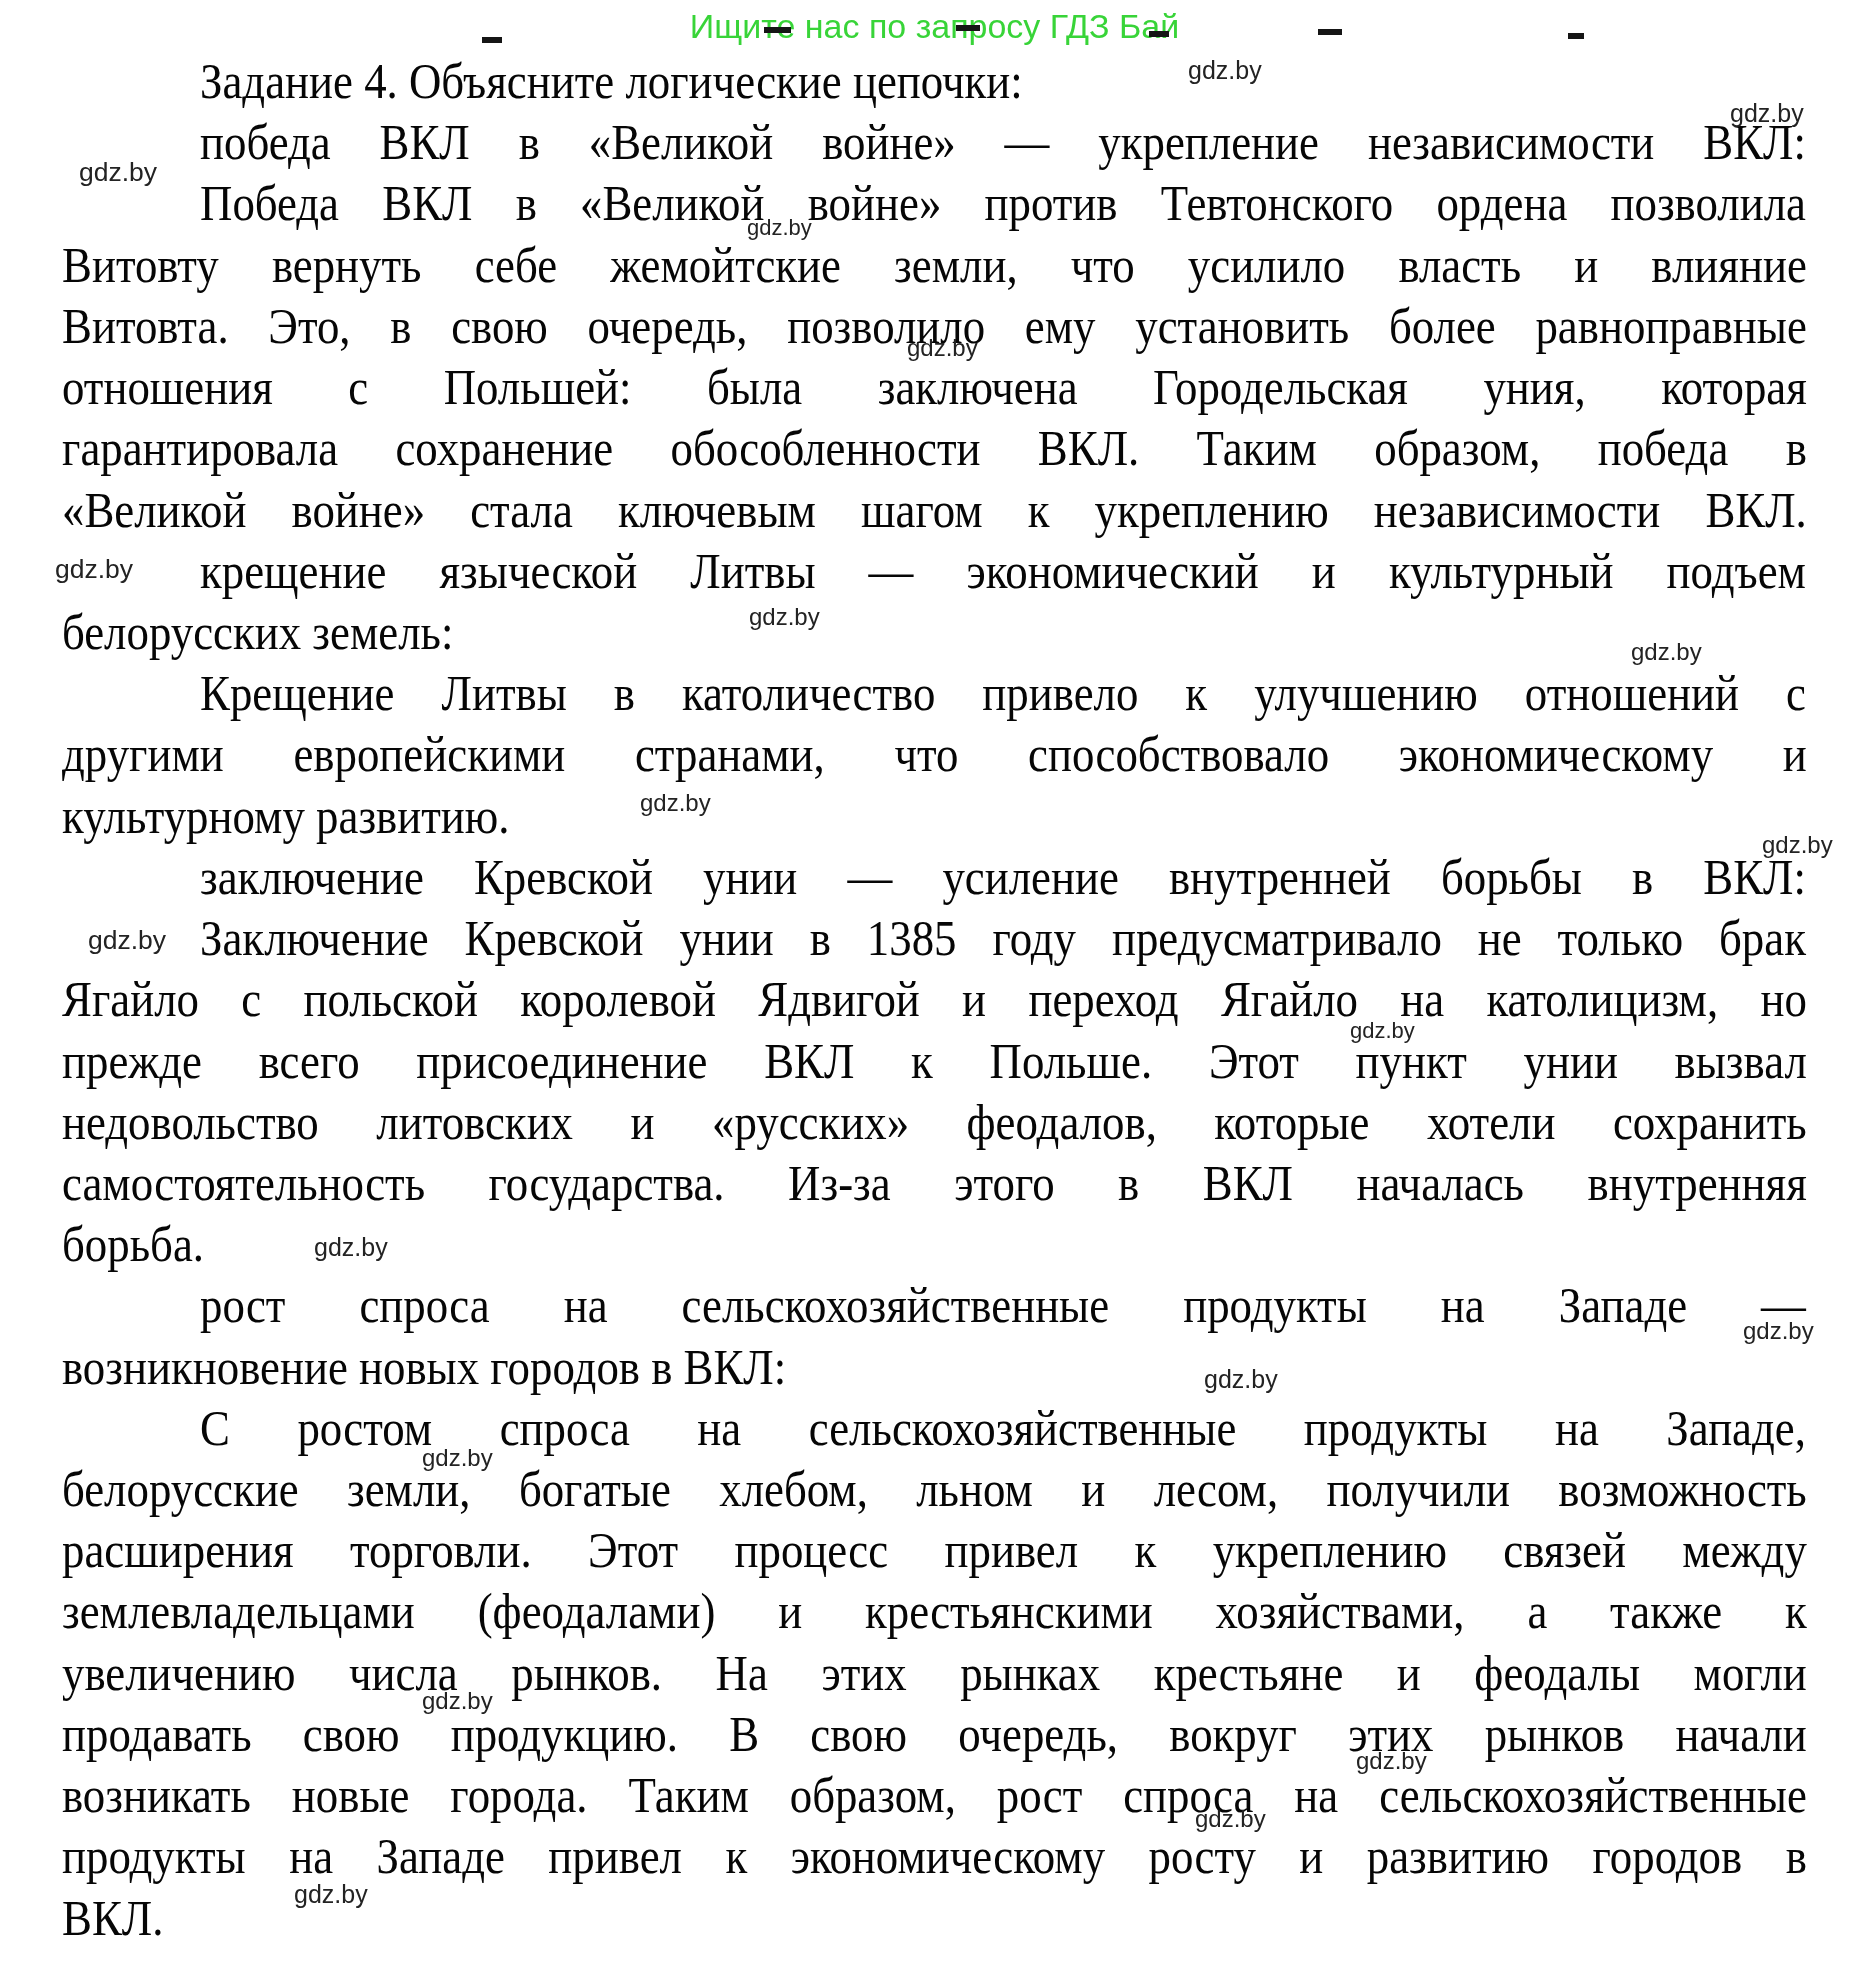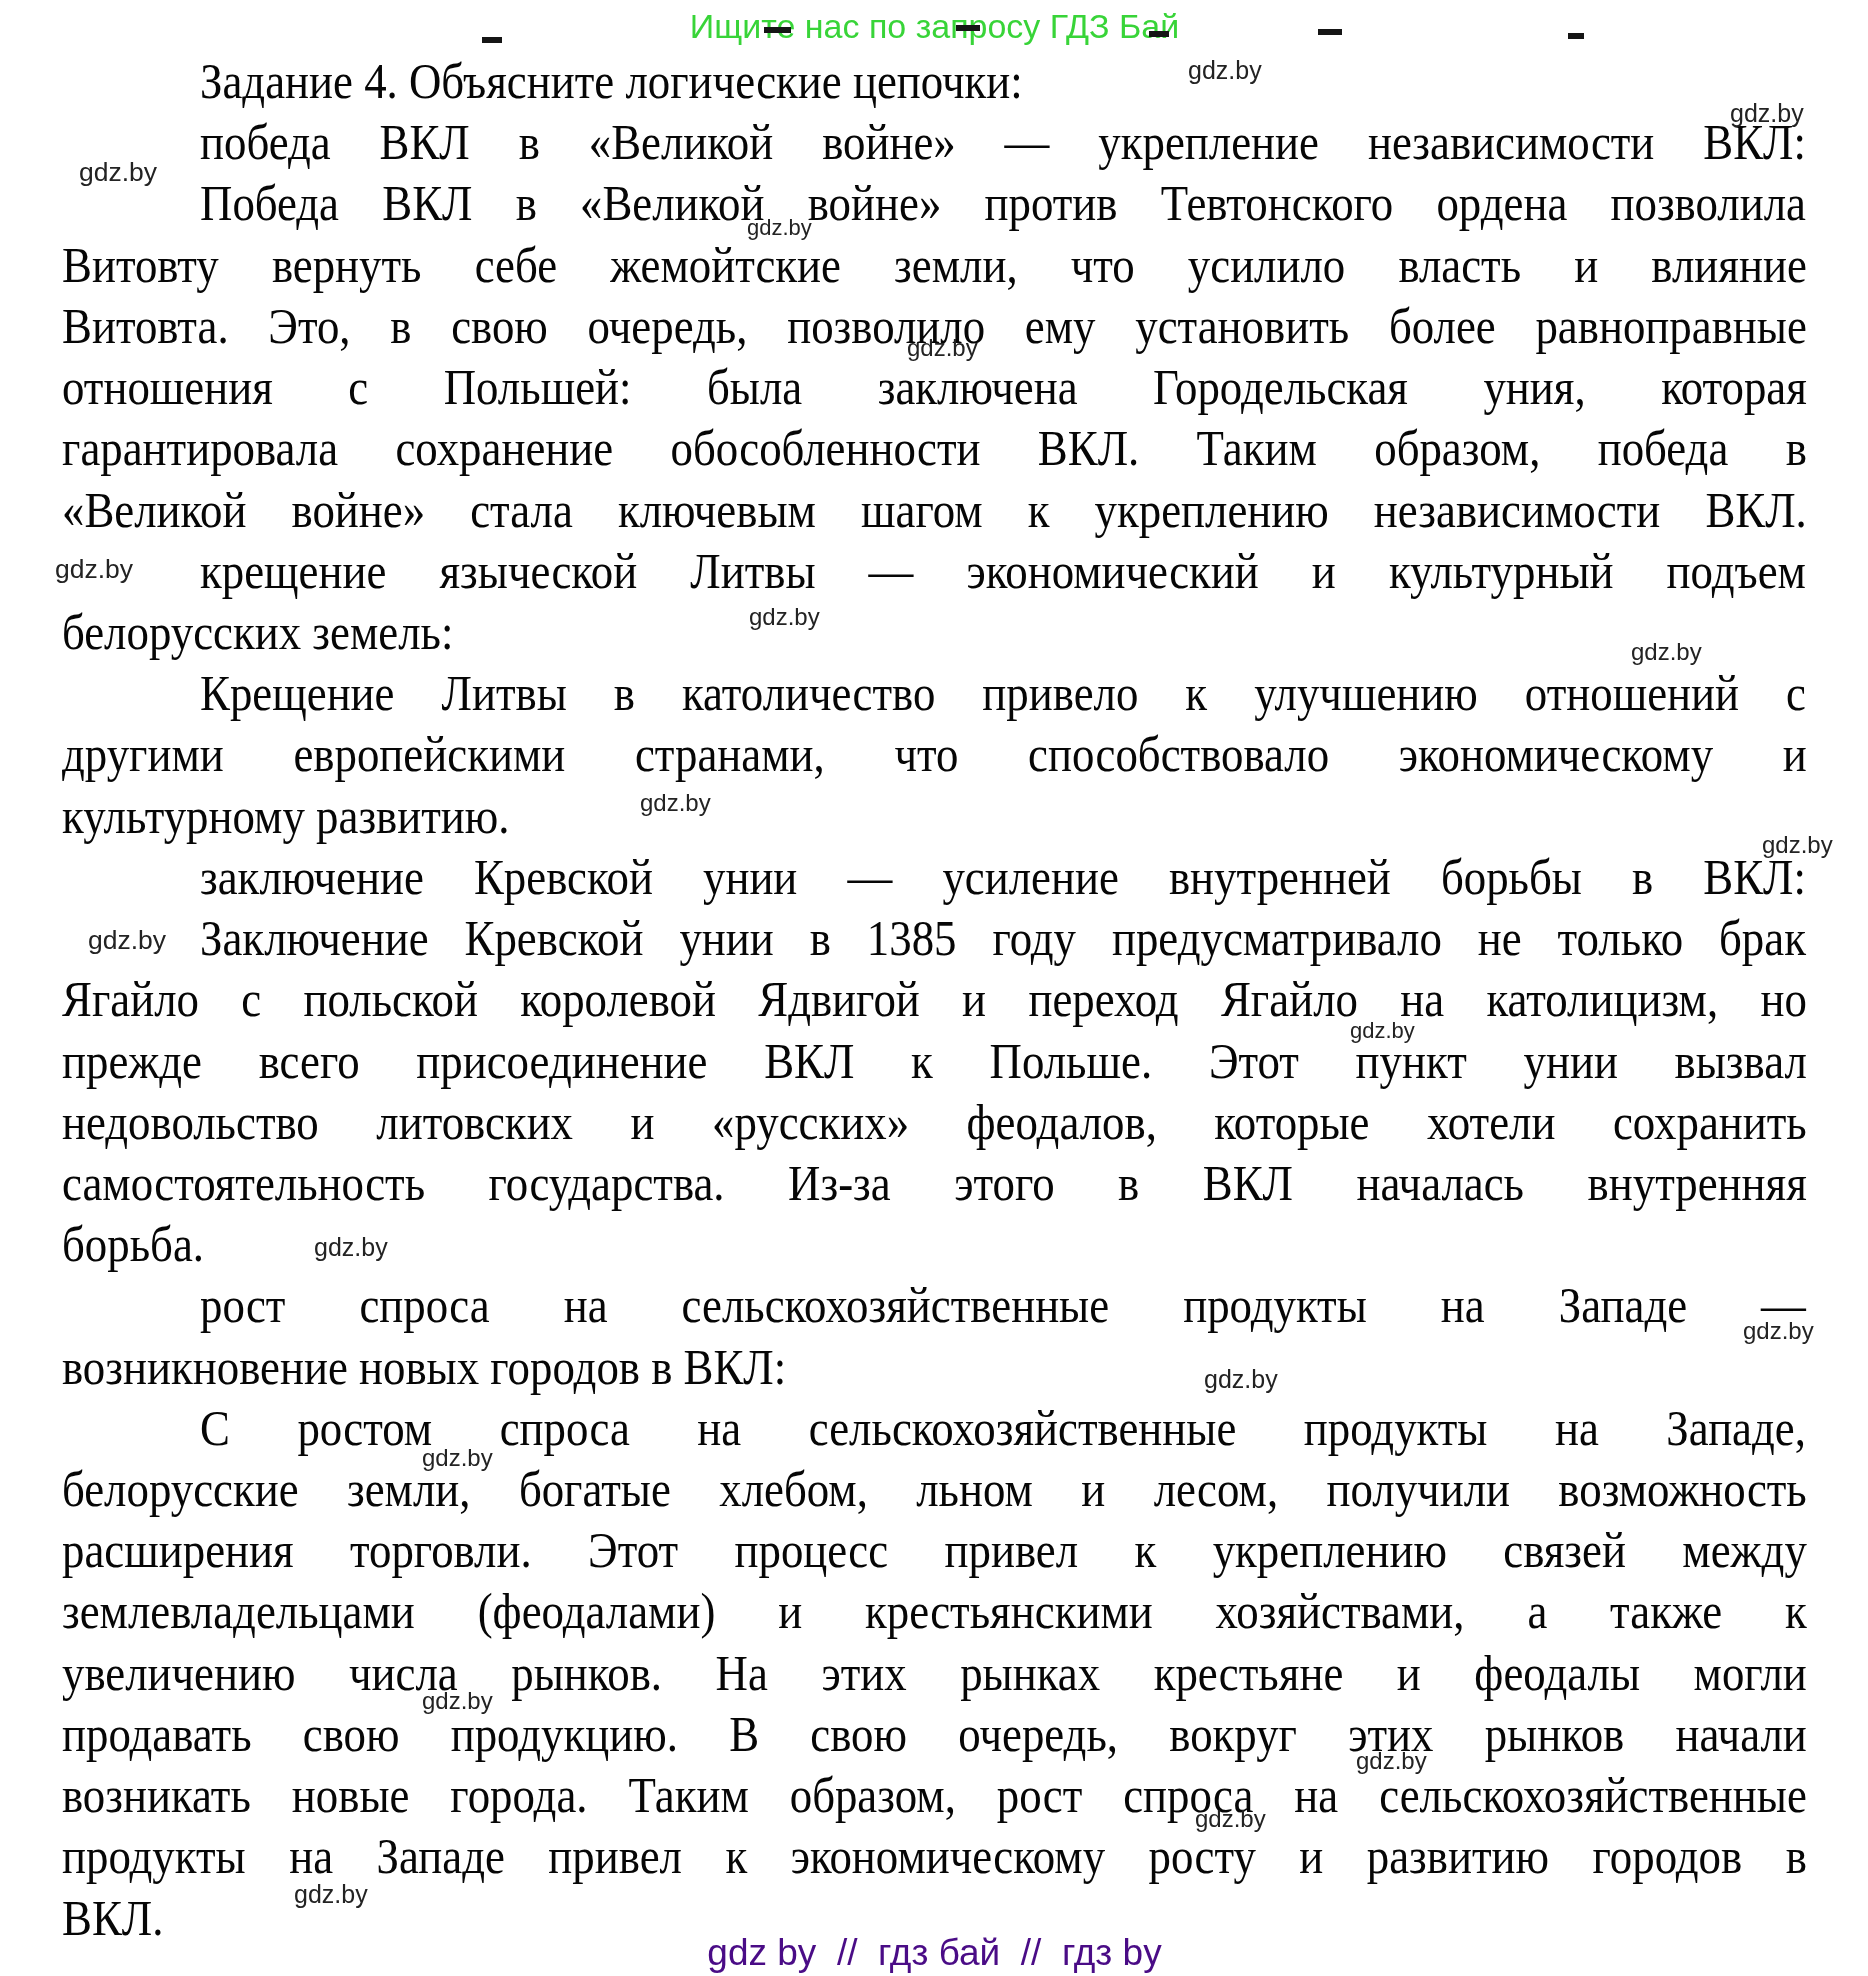--- a/index.html
+++ b/index.html
@@ -89,16 +89,15 @@
   <span class="wm" style="left:1350px;top:1020px;font-size:22px">gdz.by</span>
   <span class="wm" style="left:314px;top:1235px;font-size:25px">gdz.by</span>
   <span class="wm" style="left:1743px;top:1319px;font-size:24px">gdz.by</span>
   <span class="wm" style="left:1204px;top:1367px;font-size:25px">gdz.by</span>
   <span class="wm" style="left:422px;top:1446px;font-size:24px">gdz.by</span>
   <span class="wm" style="left:422px;top:1689px;font-size:24px">gdz.by</span>
   <span class="wm" style="left:1356px;top:1749px;font-size:24px">gdz.by</span>
   <span class="wm" style="left:1195px;top:1807px;font-size:24px">gdz.by</span>
   <span class="wm" style="left:294px;top:1882px;font-size:25px">gdz.by</span>
 
-  <div class="ftr">gdz by  //  гдз бай  //  гдз by</div>
 
 </div>
 
 
 </body></html>

